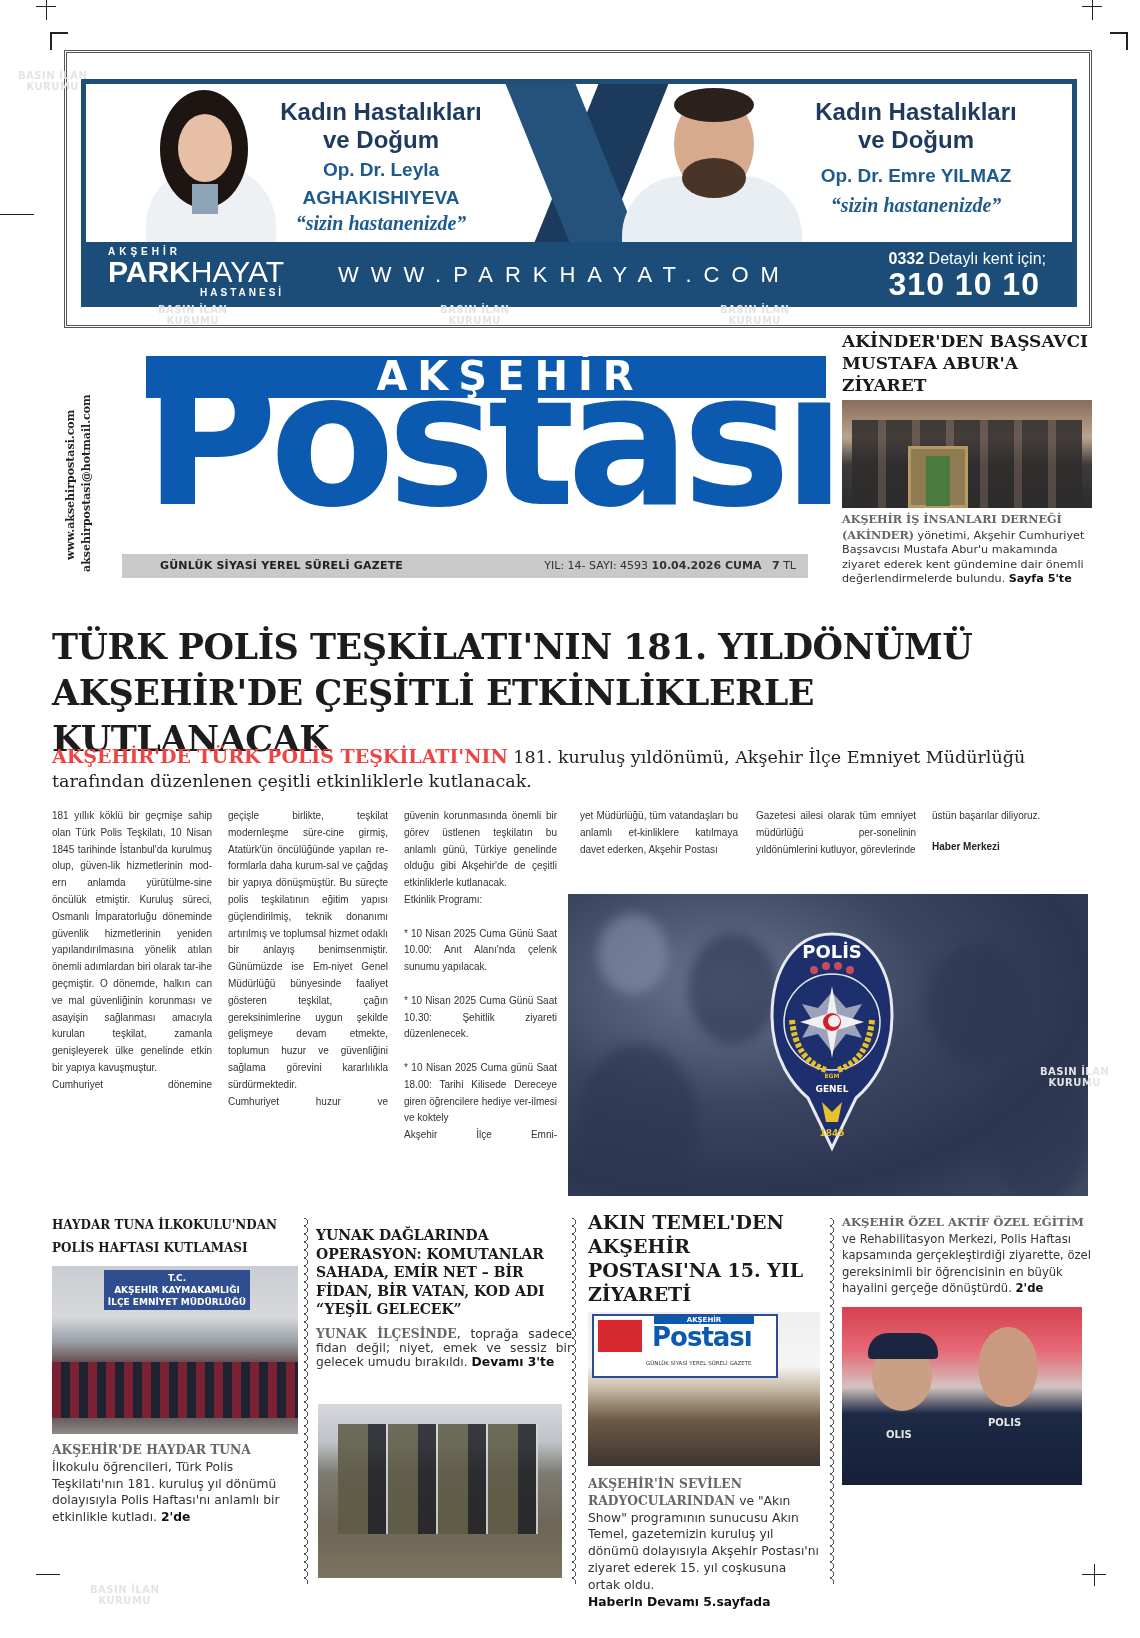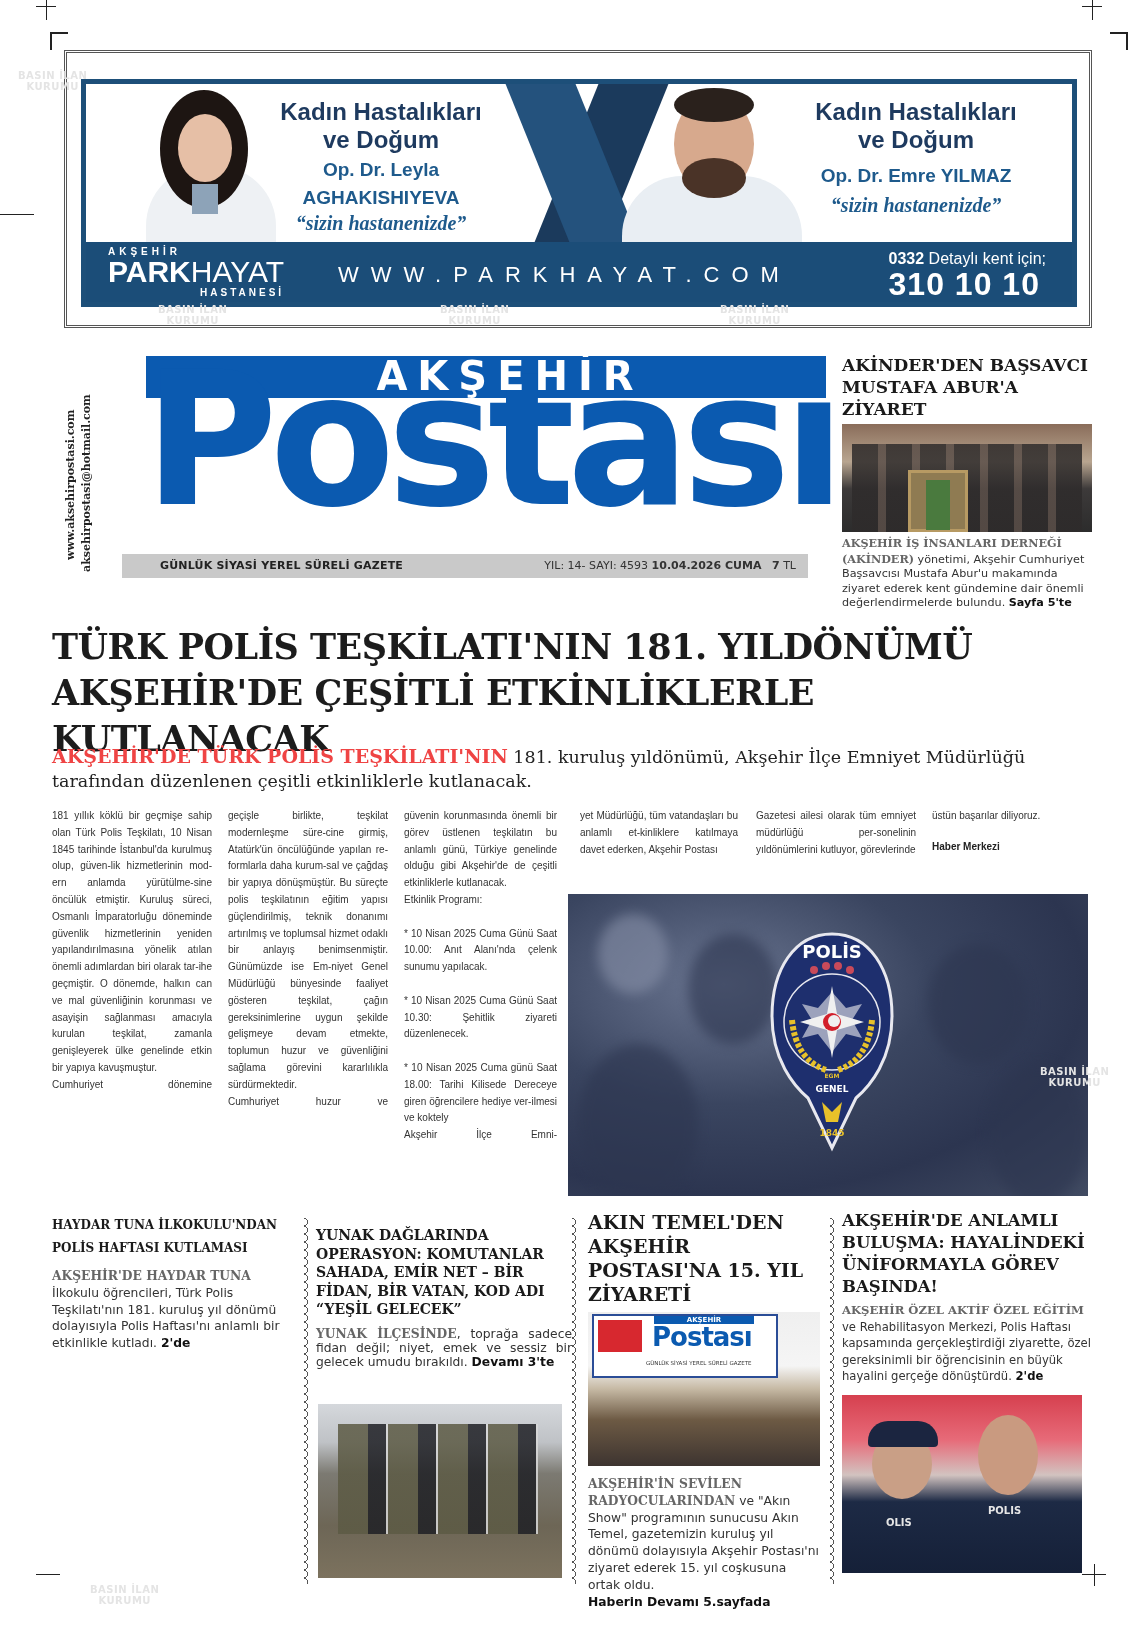--- a/index.html
+++ b/index.html
@@ -43,21 +43,21 @@
   .side-url span { position: absolute; white-space: nowrap; font-family: "DejaVu Serif", serif; font-weight: bold; font-size: 11px; color: #222; transform-origin: left top; transform: rotate(-90deg); }
   .mast-bar { position: absolute; left: 146px; top: 356px; width: 680px; height: 42px; background: #0b5ab0; }
   .mast-aksehir { position: absolute; left: 360px; top: 352px; width: 300px; text-align: center; font-family: "DejaVu Sans", sans-serif; font-weight: bold; color: #fff; font-size: 40px; letter-spacing: 10px; line-height: 48px; }
   .mast-postasi { position: absolute; left: 144px; top: 340px; width: 690px; height: 200px; font-family: "DejaVu Sans", sans-serif; font-weight: bold; color: #0b5ab0; font-size: 186px; line-height: 200px; letter-spacing: -8px; white-space: nowrap; transform: scaleX(0.98); transform-origin: left; }
   .mast-strip { position: absolute; left: 122px; top: 554px; width: 686px; height: 24px; background: #c9c9c9; font-family: "DejaVu Sans", sans-serif; font-size: 11px; }
   .strip-left { position: absolute; left: 38px; top: 5px; font-weight: bold; color: #222; letter-spacing: 0.2px; }
   .strip-right { position: absolute; right: 12px; top: 5px; color: #333; }
   .strip-right b { font-weight: bold; }
 
   
-  .side-news { position: absolute; left: 842px; top: 330px; width: 250px; margin-top: 24px; }
+  .side-news { position: absolute; left: 842px; top: 330px; width: 250px; }
   .side-title { font-family: "DejaVu Serif", serif; font-weight: bold; font-size: 17px; line-height: 22px; color: #1a1a1a; }
   .photo { position: relative; overflow: hidden; }
   .side-photo { width: 250px; height: 108px; margin-top: 4px; background: linear-gradient(180deg,#8a6d5a 0%,#b8a590 35%,#3d3a3a 60%,#2c2c2c 100%); }
   .side-body { font-family: "DejaVu Sans", sans-serif; font-size: 11.2px; line-height: 14.5px; color: #333; margin-top: 4px; }
   .lead { font-family: "DejaVu Serif", serif; font-weight: bold; color: #666; }
   .ref { font-weight: bold; color: #111; }
 
   
   .headline { position: absolute; left: 52px; top: 624px; width: 1040px; font-family: "DejaVu Serif", serif; font-weight: bold; font-size: 35px; line-height: 46px; color: #1c1c1c; letter-spacing: -0.5px; }
   .deck { position: absolute; left: 52px; top: 744px; width: 1040px; font-family: "DejaVu Serif", serif; font-size: 17.5px; line-height: 24px; color: #222; }
@@ -261,20 +261,28 @@
     <text x="62" y="28" text-anchor="middle" font-family="DejaVu Sans, sans-serif" font-weight="bold" font-size="18" fill="#fff">POLİS</text>
     <text x="62" y="148" text-anchor="middle" font-family="DejaVu Sans, sans-serif" font-weight="bold" font-size="6" fill="#e8c12a">EGM</text>
     <text x="62" y="162" text-anchor="middle" font-family="DejaVu Sans, sans-serif" font-weight="bold" font-size="9" fill="#fff">GENEL</text>
     <path d="M52 172 L62 182 L72 172 L68 192 L56 192 Z" fill="#e8c12a"></path>
     <text x="62" y="206" text-anchor="middle" font-family="DejaVu Sans, sans-serif" font-weight="bold" font-size="9" fill="#e8c12a">1845</text>
   </svg>
 </div>
 
 <div class="story s1">
   <div class="story-title">HAYDAR TUNA İLKOKULU'NDAN POLİS HAFTASI KUTLAMASI</div>
+  <div class="photo">
+    <div style="position:absolute;left:52px;top:4px;width:146px;height:40px;background:#2f4e8f;color:#fff;font-family:'DejaVu Sans',sans-serif;font-weight:bold;font-size:9px;text-align:center;line-height:12px;padding-top:2px;">
+      <div>T.C.</div>
+      <div>AKŞEHİR KAYMAKAMLIĞI</div>
+      <div>İLÇE EMNİYET MÜDÜRLÜĞÜ</div>
+    </div>
+    <div style="position:absolute;left:0;top:96px;width:246px;height:56px;background:repeating-linear-gradient(90deg,#7a2233 0 9px,#1f2230 9px 18px);"></div>
+  </div>
   <div class="story-body">
     <span class="lead">AKŞEHİR'DE HAYDAR TUNA</span><span> İlkokulu öğrencileri, Türk Polis Teşkilatı'nın 181. kuruluş yıl dönümü dolayısıyla Polis Haftası'nı anlamlı bir etkinlikle kutladı. </span><span class="ref">2'de</span>
   </div>
 </div>
 
 <div class="wavy" style="left:304px;"></div>
 <div class="story s2">
   <div class="story-title">YUNAK DAĞLARINDA OPERASYON: KOMUTANLAR SAHADA, EMİR NET – BİR FİDAN, BİR VATAN, KOD ADI “YEŞİL GELECEK”</div>
   <div class="story-body">
     <span class="lead">YUNAK İLÇESİNDE</span><span>, toprağa sadece fidan değil; niyet, emek ve sessiz bir gelecek umudu bırakıldı. </span><span class="ref">Devamı 3'te</span>
@@ -295,21 +303,20 @@
       <div style="position:absolute;left:52px;top:44px;font-family:'DejaVu Sans',sans-serif;font-size:5.5px;color:#333;">GÜNLÜK SİYASİ YEREL SÜRELİ GAZETE</div>
     </div>
   </div>
   <div class="story-body">
     <span class="lead">AKŞEHİR'İN SEVİLEN RADYOCULARINDAN</span><span> ve "Akın Show" programının sunucusu Akın Temel, gazetemizin kuruluş yıl dönümü dolayısıyla Akşehir Postası'nı ziyaret ederek 15. yıl coşkusuna ortak oldu.</span><br><span class="ref">Haberin Devamı 5.sayfada</span>
   </div>
 </div>
 
 <div class="wavy" style="left:830px;"></div>
 <div class="story s4">
-  <div class="story-title">AKŞEHİR'DE ANLAMLI BULUŞMA: HAYALİNDEKİ ÜNİFORMAYLA GÖREV BAŞINDA!</div>
   <div class="story-body">
     <span class="lead">AKŞEHİR ÖZEL AKTİF ÖZEL EĞİTİM</span><span> ve Rehabilitasyon Merkezi, Polis Haftası kapsamında gerçekleştirdiği ziyarette, özel gereksinimli bir öğrencisinin en büyük hayalini gerçeğe dönüştürdü. </span><span class="ref">2'de</span>
   </div>
   <div class="photo">
     <div style="position:absolute;left:30px;top:34px;width:60px;height:70px;border-radius:50%;background:#c99f86;"></div>
     <div style="position:absolute;left:26px;top:26px;width:70px;height:26px;border-radius:20px 20px 4px 4px;background:#1b2540;"></div>
     <div style="position:absolute;left:136px;top:20px;width:60px;height:80px;border-radius:50%;background:#c99a80;"></div>
     <div style="position:absolute;left:44px;top:122px;color:#e6e6e6;font-family:'DejaVu Sans',sans-serif;font-weight:bold;font-size:10px;">OLIS</div>
     <div style="position:absolute;left:146px;top:110px;color:#e6e6e6;font-family:'DejaVu Sans',sans-serif;font-weight:bold;font-size:10px;">POLIS</div>
   </div>

